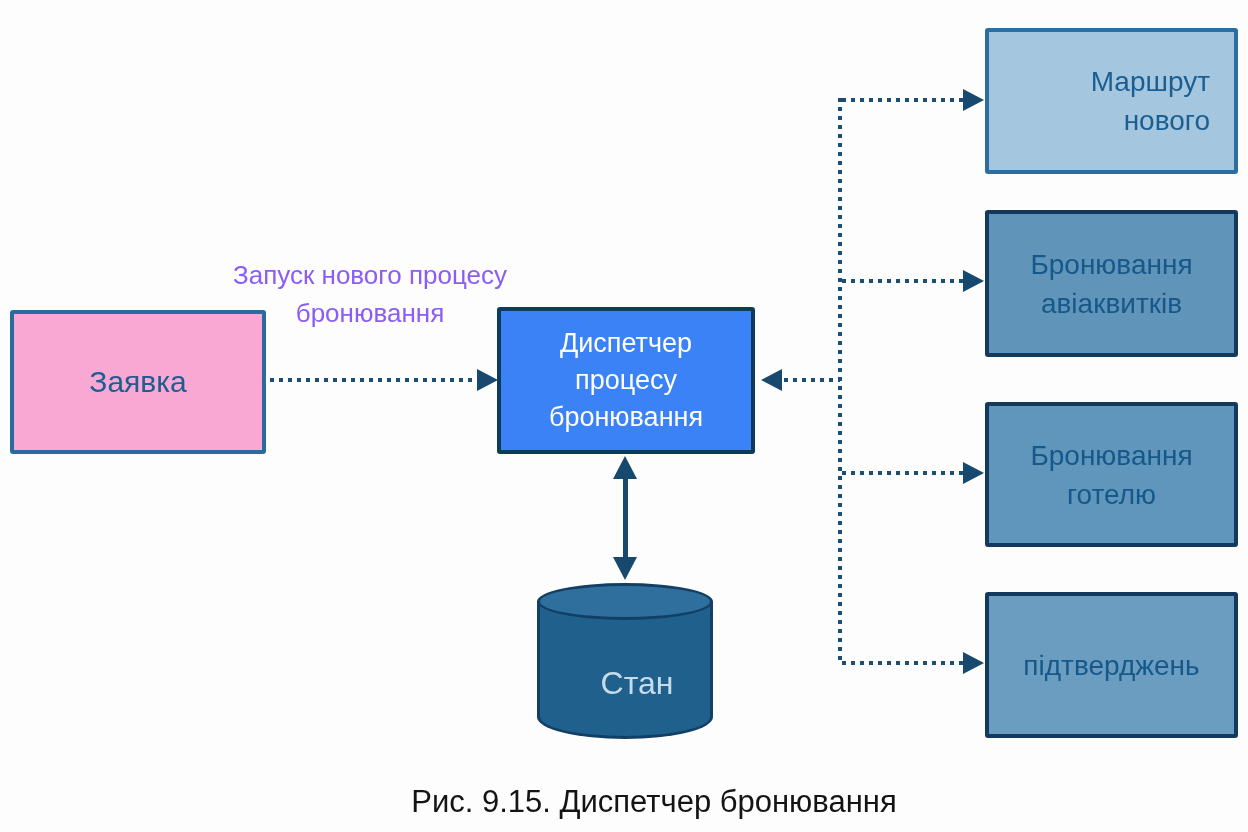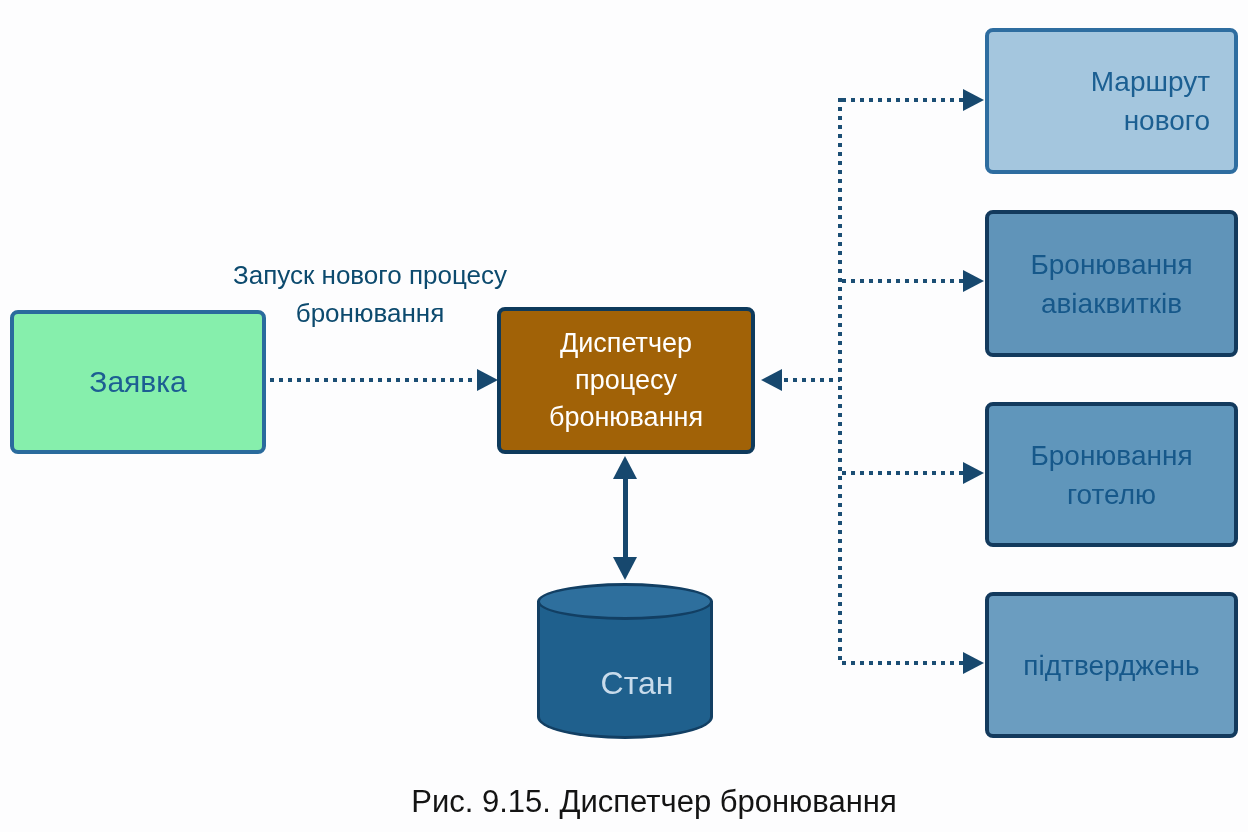--- a/index.html
+++ b/index.html
@@ -2,56 +2,56 @@
 <html><head>
 <meta charset="utf-8">
 <style>
   html, body { margin:0; padding:0; background:#ffffff; }
   #canvas {
     position:relative; width:1248px; height:832px;
     background:#fdfdfe; overflow:hidden;
     font-family:"Liberation Sans", sans-serif;
   }
   .box {
-    position:absolute; box-sizing:border-box; border-radius:8px;
+    position:absolute; box-sizing:border-box; border-radius:3px;
     display:flex; flex-direction:column; justify-content:center;
     text-align:center;
   }
   .box .line { display:block; }
 
   
   #node-request {
     left:10px; top:310px; width:256px; height:144px;
-    background:#86efac; border:4px solid #2a6b9d;
+    background:#f9a8d4; border:4px solid #2a6b9d;
     color:#1d5e92; font-size:30px; align-items:center;
   }
 
   
   #edge-label {
     position:absolute; left:228px; top:256px; width:284px;
-    text-align:center; color:#0c4a6e; font-size:26px; line-height:38px;
+    text-align:center; color:#8b5cf6; font-size:26px; line-height:38px;
   }
 
   
   .dotline-h { position:absolute; height:4px;
     background:repeating-linear-gradient(90deg,#1b4e74 0 4px,transparent 4px 9px); }
   .dotline-v { position:absolute; width:4px;
     background:repeating-linear-gradient(180deg,#1b4e74 0 4px,transparent 4px 9px); }
 
   
   .ah { position:absolute; width:0; height:0; }
   .ah-right { border-top:11px solid transparent; border-bottom:11px solid transparent; border-left:21px solid #17486e; }
   .ah-left  { border-top:11px solid transparent; border-bottom:11px solid transparent; border-right:21px solid #17486e; }
   .ah-up    { border-left:12px solid transparent; border-right:12px solid transparent; border-bottom:23px solid #17486e; }
   .ah-down  { border-left:12px solid transparent; border-right:12px solid transparent; border-top:23px solid #17486e; }
 
   
   #node-dispatcher {
     left:497px; top:307px; width:258px; height:147px;
-    background:#a16207; border:4px solid #0e3a5c;
+    background:#3b82f6; border:4px solid #0e3a5c;
     color:#ffffff; font-size:27px; line-height:37px; align-items:center;
   }
 
   
   #state-arrow-line { position:absolute; left:623px; top:468px; width:5px; height:96px; background:#17486e; }
 
   
   #node-state { position:absolute; left:537px; top:583px; width:176px; height:156px;padding-left:24px; }
   #node-state .cyl-body {
     position:absolute; top:18px; left:0; width:176px; height:138px;

